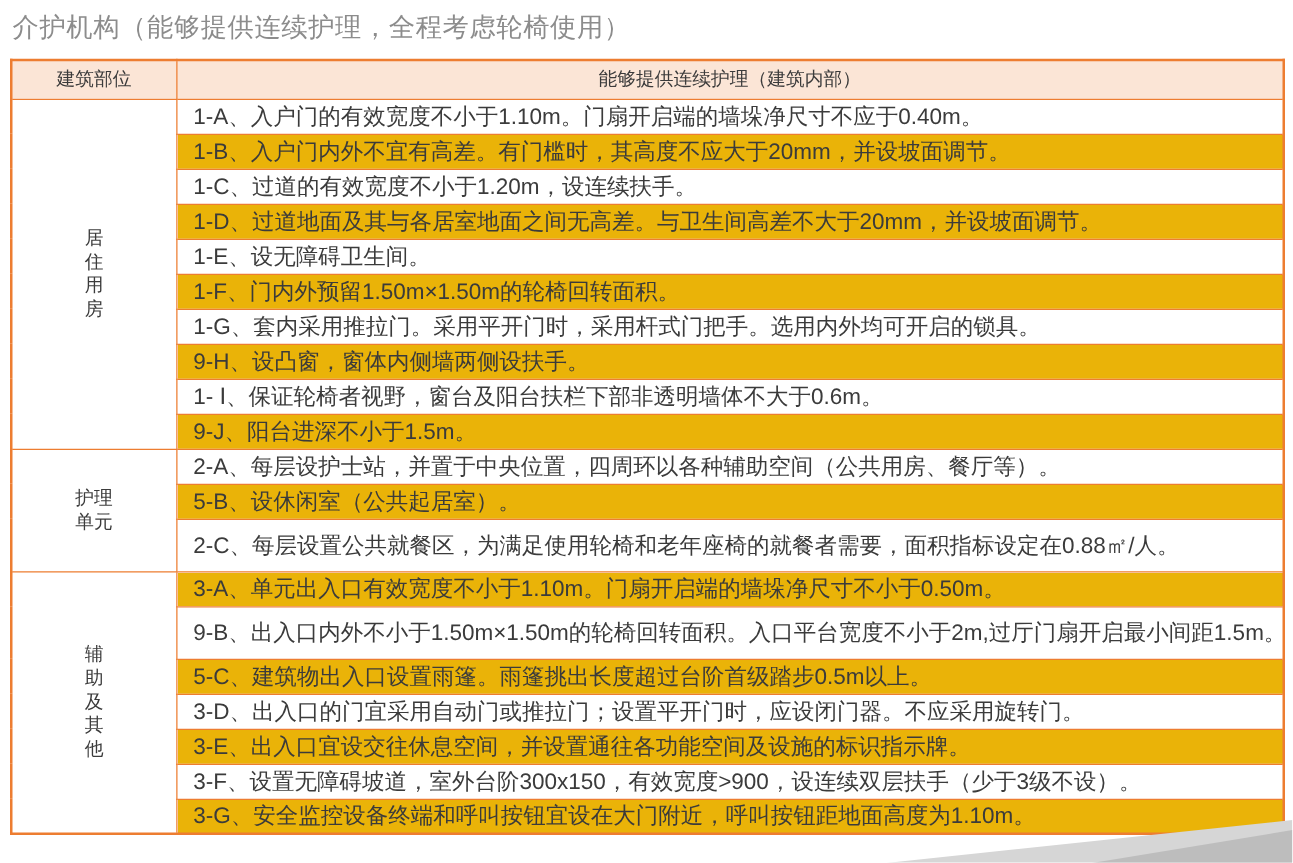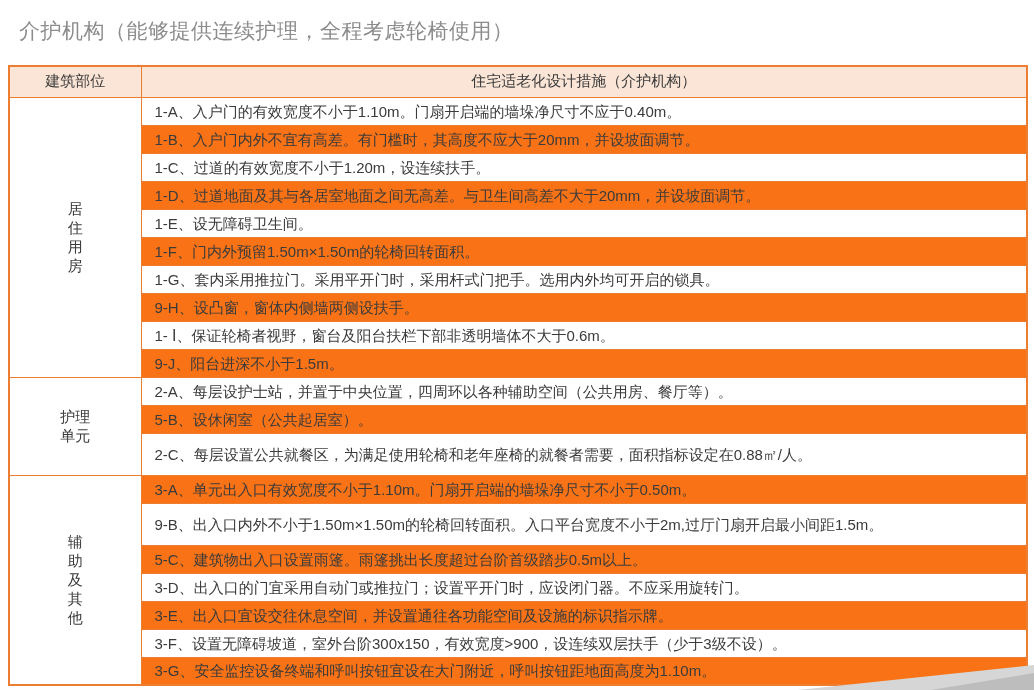--- a/index.html
+++ b/index.html
@@ -2,21 +2,21 @@
 <html><head>
 <meta charset="utf-8">
 <style>
   html,body{margin:0;padding:0;}
   body{
     width:1034px;height:690px;overflow:hidden;background:#ffffff;
     font-family:"Liberation Sans","DejaVu Sans",sans-serif;
   }
   .stage{position:relative;width:1034px;height:690px;}
   .page-title{
-    margin:11px;padding:6px 0 9px 8px;
+    margin:2px;padding:6px 0 9px 8px;
     font-size:21px;font-weight:400;color:#8c8c8c;letter-spacing:.5px;
   }
   table.measures{
     border-collapse:collapse;table-layout:fixed;
     margin-left:8px;width:1020px;
     border:2px solid #ED7D31;
   }
   table.measures th,
   table.measures td{border:1px solid #ED7D31;}
   thead tr{height:31px;}
@@ -25,43 +25,43 @@
     text-align:center;vertical-align:middle;padding:2px 4px;
   }
   tbody tr{height:28px;}
   tbody tr.tall{height:42px;}
   th.section{
     background:#ffffff;font-weight:400;font-size:15px;color:#3b3b3b;
     text-align:center;vertical-align:middle;
     white-space:pre-line;line-height:19px;padding:2px;
   }
   td.measure{
-    background:#ffffff;font-size:15px;color:#3b3b3b;
+    background:#ffffff;font-size:18px;color:#3b3b3b;
     padding:3px 8px 3px 13px;line-height:19px;vertical-align:middle;
     white-space:nowrap;overflow:hidden;
   }
-  tr.striped td.measure{background:#f97316;}
+  tr.striped td.measure{background:#eab308;}
   .corner-deco{position:absolute;right:0;bottom:0;pointer-events:none;}
 </style>
 </head>
 <body>
 
 <div class="stage">
 
   <h1 class="page-title">介护机构（能够提供连续护理，全程考虑轮椅使用）</h1>
 
   <table class="measures">
     <colgroup>
       <col style="width:132px">
       <col>
     </colgroup>
     <thead>
       <tr>
         <th class="hdr">建筑部位</th>
-        <th class="hdr">住宅适老化设计措施（介护机构）</th>
+        <th class="hdr">能够提供连续护理（建筑内部）</th>
       </tr>
     </thead>
     <tbody id="tbody">
         <tr>
           <th rowspan="10" class="section">居
 住
 用
 房</th>
           <td class="measure">1-A、入户门的有效宽度不小于1.10m。门扇开启端的墙垛净尺寸不应于0.40m。</td>
         </tr>

